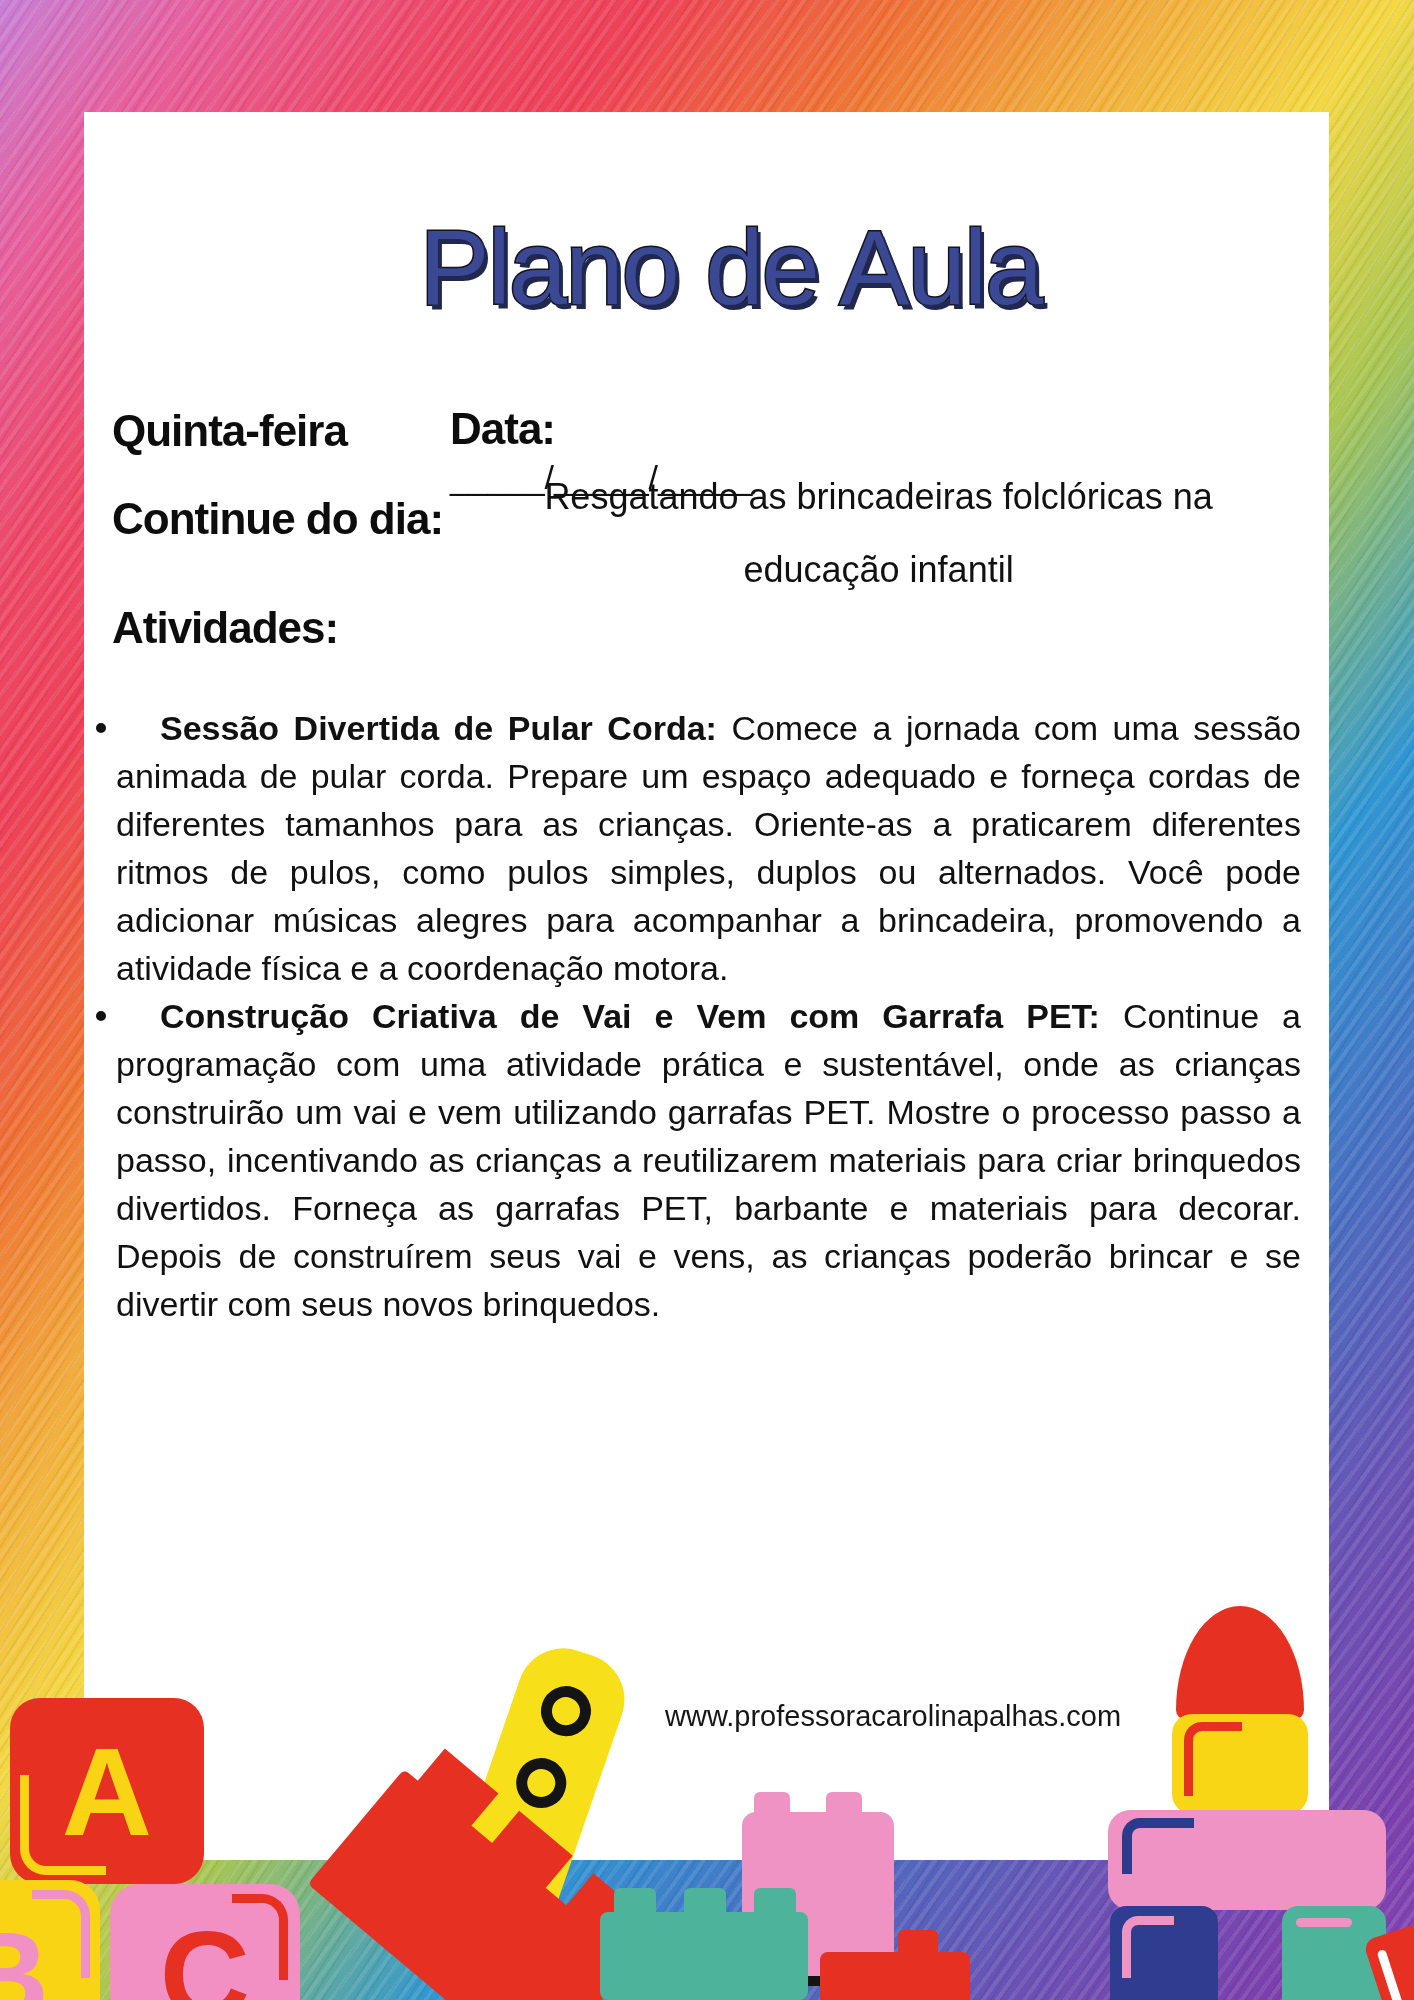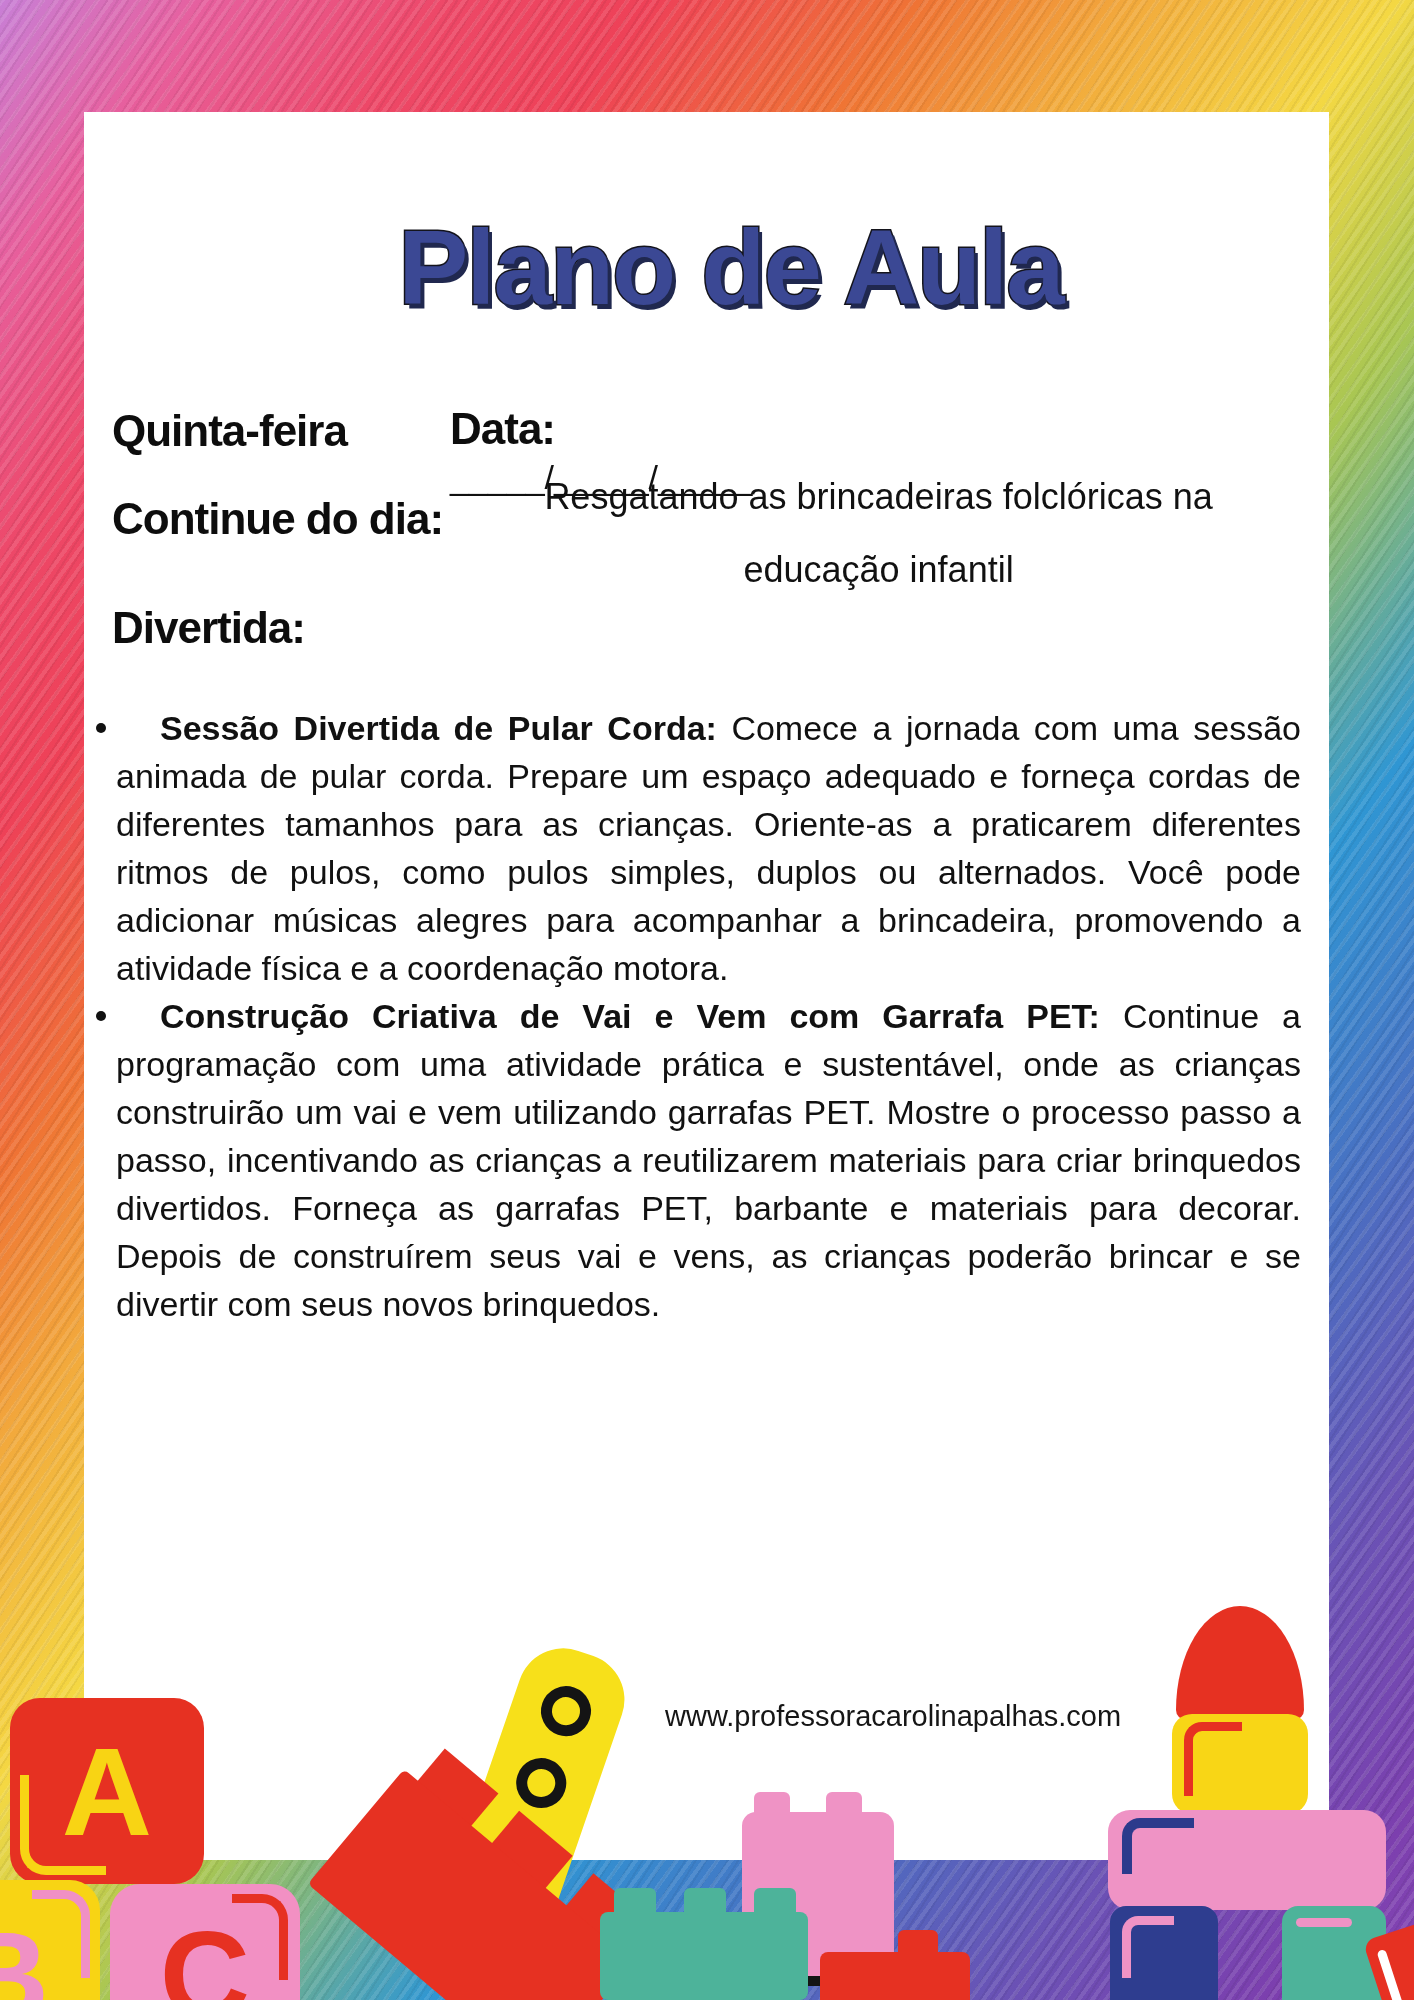--- a/index.html
+++ b/index.html
@@ -14,21 +14,21 @@
         #c87fd6 0%, #e75f9d 7%, #ed4868 15%, #ee4157 22%, #ef7434 31%,
         #f2a93c 38%, #f4d843 47%, #a8c653 56%, #2f96d3 67%,
         #4a6ec1 77%, #6a52b5 86%, #7c3fae 95%, #8447b5 100%);
   }
   .card {
     position:absolute; left:84px; top:112px; width:1245px; height:1748px;
     background:#ffffff; z-index:1;
   }
   .title {
     position:absolute; left:0; top:96px; width:100%; text-align:center;
-    font-size:105px; font-weight:700; letter-spacing:-2px; color:#3b4894;
+    font-size:105px; font-weight:400; letter-spacing:-2px; color:#3b4894;
     -webkit-text-stroke:3px #14141c; paint-order:stroke fill;
     text-shadow:4px 5px 0 #20284f;
     padding-left:48px;
   }
   .hlabel { font-weight:700; font-size:44px; letter-spacing:-1px; color:#0d0d0d;margin-top:36px; }
   .weekday   { position:absolute; left:28px;  top:258px; }
   .date-row  { position:absolute; left:350px; top:256px; display:flex; align-items:baseline;flex-direction:column; }
   .date-blank{ font-size:34px; font-weight:400; letter-spacing:0; margin-left:16px; transform:translateY(4px); }
   .subject-row { position:absolute; left:28px; top:346px; display:flex; }
   .subject-value {
@@ -120,21 +120,21 @@
     <div class="date-row">
       <span class="hlabel">Data:</span>
       <span class="date-blank">_____/_____/_____</span>
     </div>
 
     <div class="subject-row">
       <span class="hlabel">Continue do dia:</span>
       <span class="subject-value">Resgatando as brincadeiras folclóricas na educação infantil</span>
     </div>
 
-    <div class="activities-label hlabel">Divertida:</div>
+    <div class="activities-label hlabel">Atividades:</div>
 
     <ul class="bullets">
       <li><b class="act-title">Sessão Divertida de Pular Corda:</b> <span>Comece a jornada com uma sessão animada de pular corda. Prepare um espaço adequado e forneça cordas de diferentes tamanhos para as crianças. Oriente-as a praticarem diferentes ritmos de pulos, como pulos simples, duplos ou alternados. Você pode adicionar músicas alegres para acompanhar a brincadeira, promovendo a atividade física e a coordenação motora.</span></li>
       <li><b class="act-title">Construção Criativa de Vai e Vem com Garrafa PET:</b> <span>Continue a programação com uma atividade prática e sustentável, onde as crianças construirão um vai e vem utilizando garrafas PET. Mostre o processo passo a passo, incentivando as crianças a reutilizarem materiais para criar brinquedos divertidos. Forneça as garrafas PET, barbante e materiais para decorar. Depois de construírem seus vai e vens, as crianças poderão brincar e se divertir com seus novos brinquedos.</span></li>
     </ul>
 
   </div>
 
   <div class="footer-url">www.professoracarolinapalhas.com</div>
 

